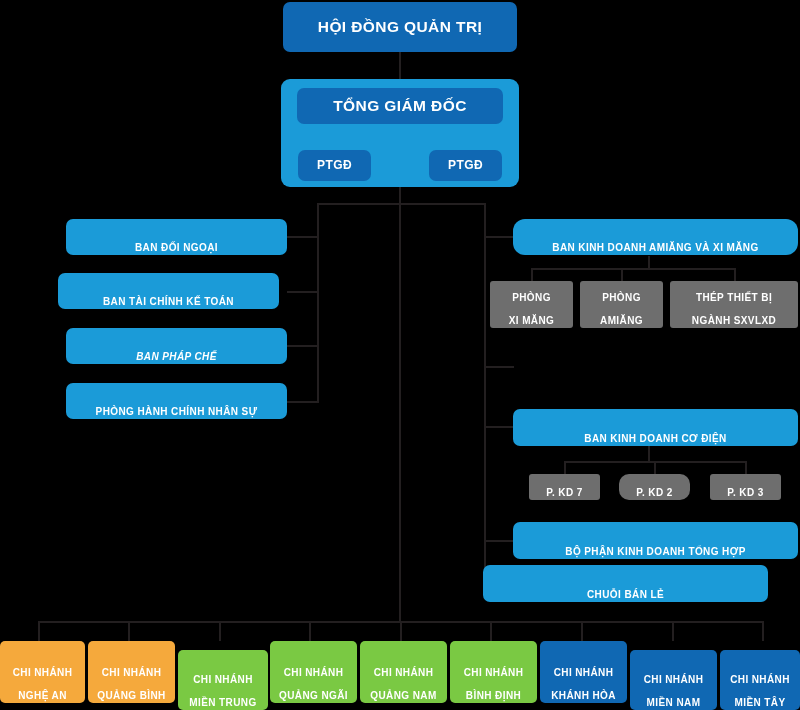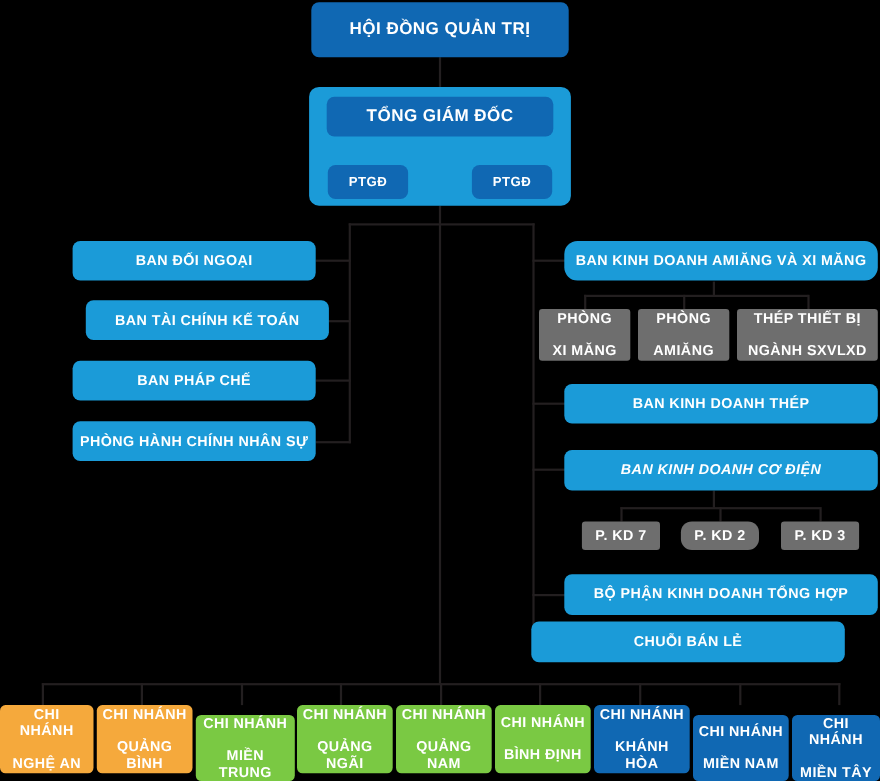--- a/index.html
+++ b/index.html
@@ -46,21 +46,21 @@
     position: absolute;
     background: #231f20;
   }
   .line-v { width: 2px; }
   .line-h { height: 2px; }
   .line-white { background: #ffffff; }
 
   
   .t-18 { font-size: 15.5px; }
   .t-13 { font-size: 12px; }
-  .t-12 { font-size: 13px; }
+  .t-12 { font-size: 10px; align-items: flex-end; }
 </style>
 </head>
 <body>
 
 <div id="chart-root">
 
   <div class="line line-v" style="left:399px; top:52px; height:27px;"></div>
 
   <div class="line line-v line-white" style="left:399px; top:123px; height:17px;"></div>
   <div class="line line-h line-white" style="left:334px; top:139px; width:132px;"></div>
@@ -120,24 +120,24 @@
   <div class="node c-dark t-13" style="left:298px; top:150px; width:73px; height:31px;">
     <span>PTGĐ</span>
   </div>
   <div class="node c-dark t-13" style="left:429px; top:150px; width:73px; height:31px;">
     <span>PTGĐ</span>
   </div>
 
   <div class="node c-mid t-12" style="left:66px; top:219px; width:221px; height:36px;">
     <span>BAN ĐỐI NGOẠI</span>
   </div>
-  <div class="node c-mid t-12" style="left:78px; top:273px; width:221px; height:36px;">
+  <div class="node c-mid t-12" style="left:58px; top:273px; width:221px; height:36px;">
     <span>BAN TÀI CHÍNH KẾ TOÁN</span>
   </div>
-  <div class="node c-mid t-12" style="left:66px; top:328px; width:221px; height:36px;">
+  <div class="node c-mid t-12" style="left:66px; top:328px; width:221px; height:36px;font-style:italic;">
     <span>BAN PHÁP CHẾ</span>
   </div>
   <div class="node c-mid t-12" style="left:66px; top:383px; width:221px; height:36px;">
     <span>PHÒNG HÀNH CHÍNH NHÂN SỰ</span>
   </div>
 
   <div class="node c-mid t-12" style="left:513px; top:219px; width:285px; height:36px;border-radius:12px;">
     <span>BAN KINH DOANH AMIĂNG VÀ XI MĂNG</span>
   </div>
 
@@ -153,25 +153,22 @@
       <span>AMIĂNG</span>
     </span>
   </div>
   <div class="node c-gray t-12" style="left:670px; top:281px; width:128px; height:47px;">
     <span>
       <span>THÉP THIẾT BỊ</span><br>
       <span>NGÀNH SXVLXD</span>
     </span>
   </div>
 
-  <div class="node c-mid t-12" style="left:513px; top:349px; width:285px; height:36px;">
-    <span>BAN KINH DOANH THÉP</span>
-  </div>
-
-  <div class="node c-mid t-12" style="left:513px; top:409px; width:285px; height:37px;font-style:italic;">
+
+  <div class="node c-mid t-12" style="left:513px; top:409px; width:285px; height:37px;">
     <span>BAN KINH DOANH CƠ ĐIỆN</span>
   </div>
 
   <div class="node c-gray t-12" style="left:529px; top:474px; width:71px; height:26px;">
     <span>P. KD 7</span>
   </div>
   <div class="node c-gray t-12" style="left:619px; top:474px; width:71px; height:26px;border-radius:10px;">
     <span>P. KD 2</span>
   </div>
   <div class="node c-gray t-12" style="left:710px; top:474px; width:71px; height:26px;">

